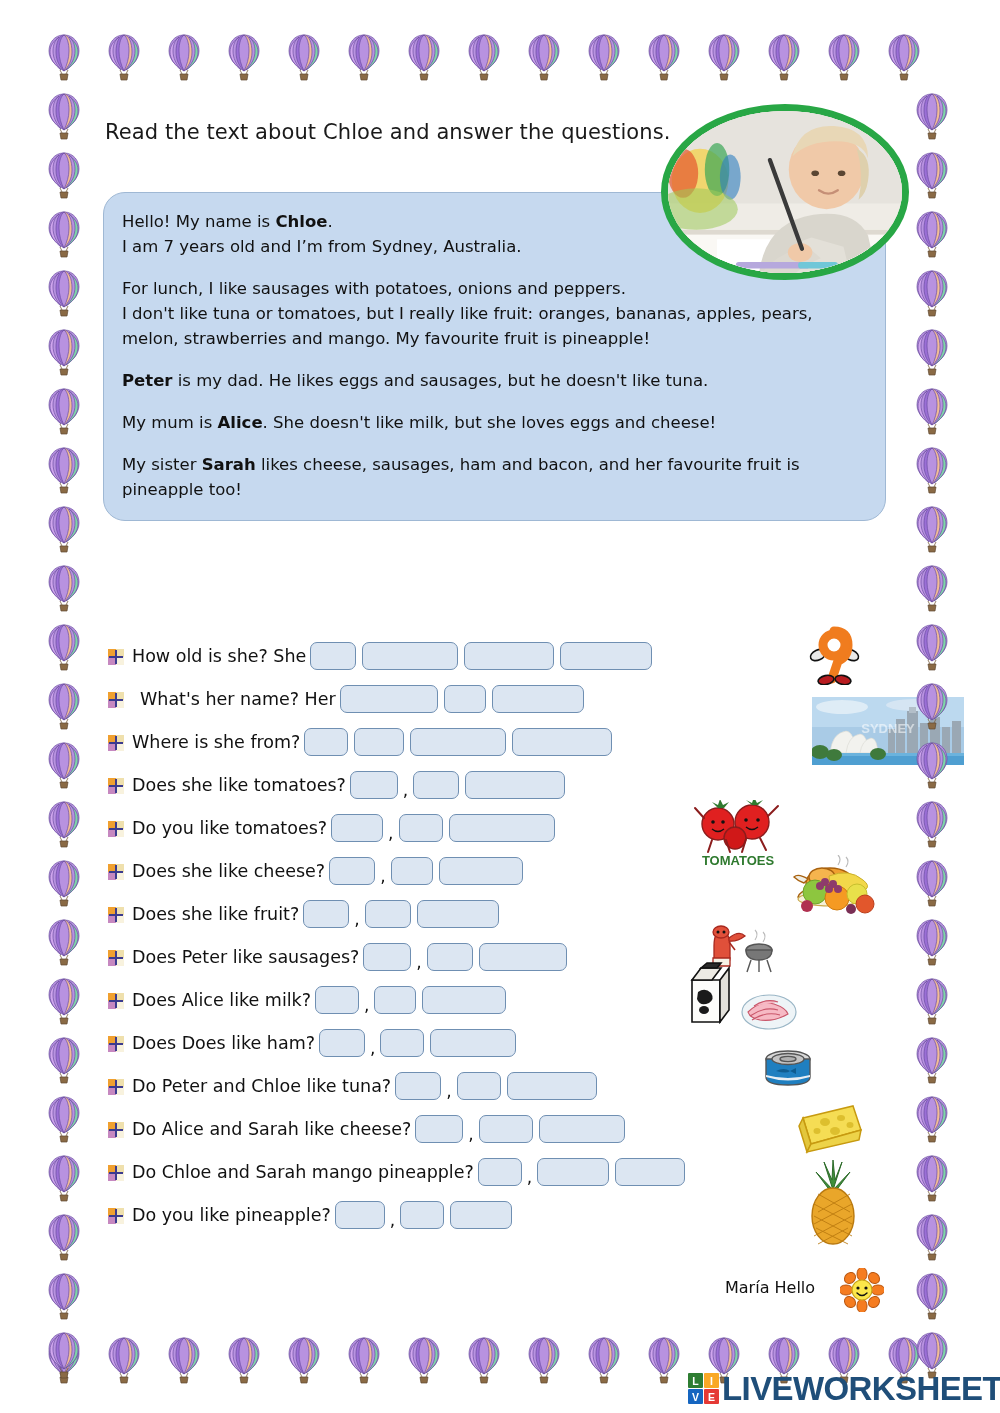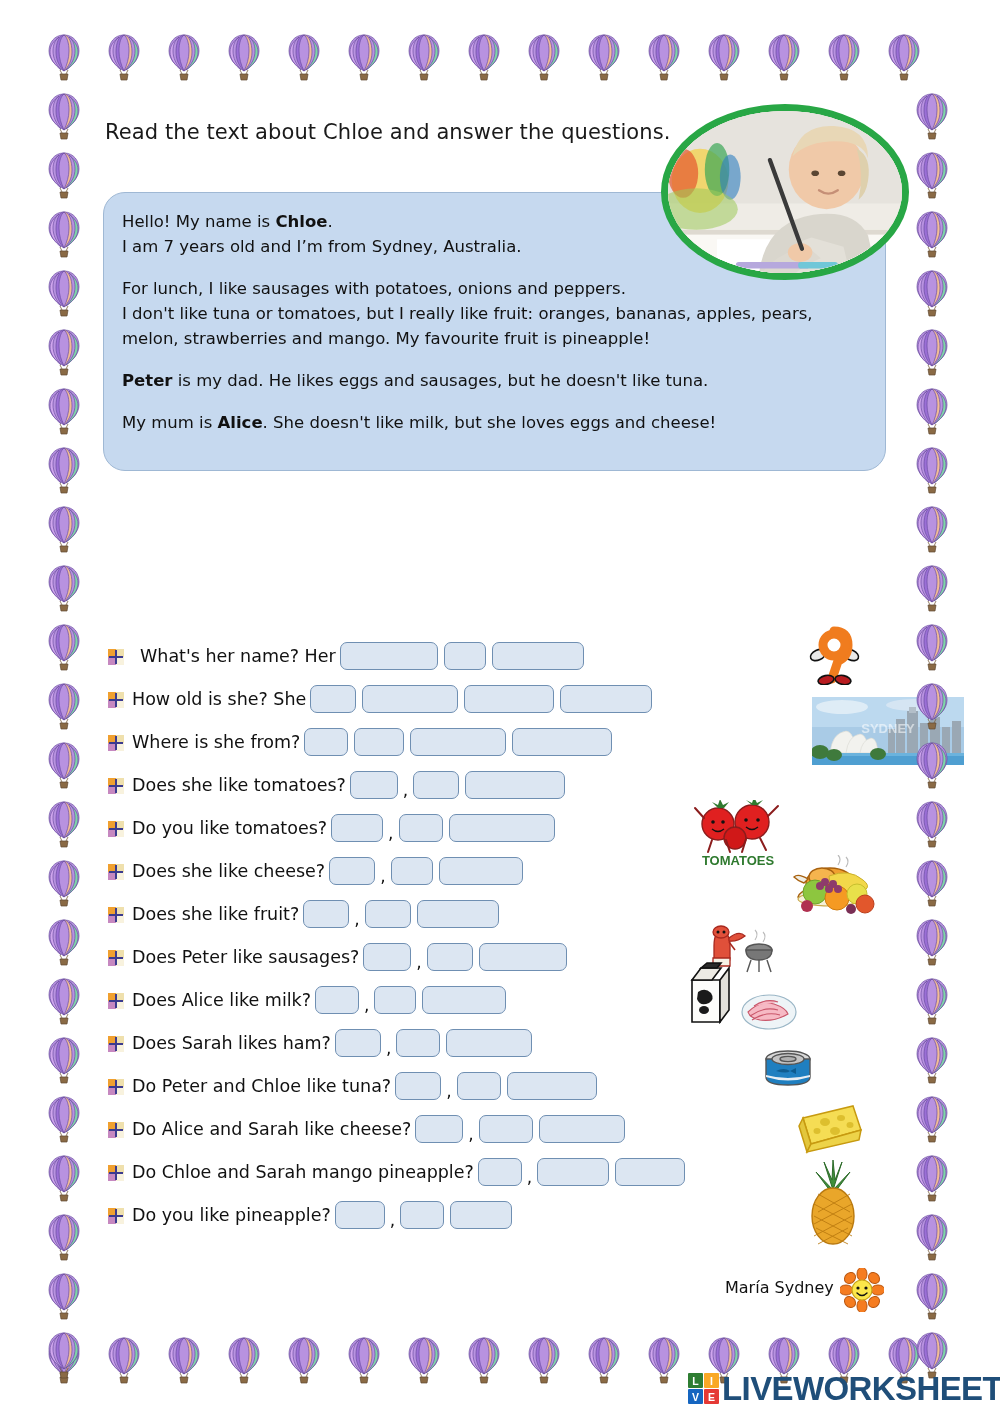--- a/index.html
+++ b/index.html
@@ -1369,20 +1369,21 @@
       <p><span>Hello! My name is </span><b>Chloe</b><span>.</span></p>
       <p><span>I am 7 years old and I’m from Sydney, Australia.</span></p>
       <div class="gap"></div>
       <p><span>For lunch, I like sausages with potatoes, onions and peppers.</span></p>
       <p><span>I don't like tuna or tomatoes, but I really like fruit: oranges, bananas, apples, pears, melon, strawberries and mango. My favourite fruit is pineapple!</span></p>
       <div class="gap"></div>
       <p><b>Peter</b><span> is my dad. He likes eggs and sausages, but he doesn't like tuna.</span></p>
       <div class="gap"></div>
       <p><span>My mum is </span><b>Alice</b><span>. She doesn't like milk, but she loves eggs and cheese!</span></p>
       <div class="gap"></div>
+      <p><span>My sister </span><b>Sarah</b><span> likes cheese, sausages, ham and bacon, and her favourite fruit is pineapple too!</span></p>
     </div>
 
   <div class="girl-photo">
     <div class="inner">
       <svg viewBox="0 0 248 176" preserveAspectRatio="xMidYMid slice">
         <rect x="0" y="0" width="248" height="176" fill="#efece6"></rect>
         <rect x="0" y="0" width="248" height="98" fill="#e6e3dd"></rect>
 
         <ellipse cx="34" cy="74" rx="30" ry="34" fill="#f3d24a" opacity=".75"></ellipse>
         <ellipse cx="16" cy="66" rx="16" ry="26" fill="#e4572e" opacity=".7"></ellipse>
@@ -1412,51 +1413,51 @@
         <line x1="108" y1="52" x2="142" y2="146" stroke="#3a3a3a" stroke-width="4.5" stroke-linecap="round"></line>
 
         <rect x="72" y="160" width="78" height="7" rx="3" fill="#b6a8dd"></rect>
         <rect x="138" y="160" width="42" height="7" rx="3" fill="#6fc7d8"></rect>
         <ellipse cx="216" cy="160" rx="14" ry="6" fill="#f0b9b2" opacity=".8"></ellipse>
       </svg>
     </div>
   </div>
 
   <div class="questions" id="questionsList">
-      <div class="qrow">
-        <span class="bullet">
-          <svg viewBox="0 0 16 16">
-            <rect x="0" y="0" width="8" height="8" fill="#f0a030"></rect>
-            <rect x="8" y="0" width="8" height="8" fill="#e8d38a" opacity=".7"></rect>
-            <rect x="0" y="8" width="8" height="8" fill="#b86ab0" opacity=".8"></rect>
-            <rect x="8" y="8" width="8" height="8" fill="#f3e9c8" opacity=".6"></rect>
-            <path d="M7 1 h2 v14 h-2z" fill="#3b3b8f"></path>
-            <path d="M1 7 h14 v2 h-14z" fill="#3b3b8f"></path>
-          </svg>
-        </span>
-        <span class="qtext indent">What's her name? Her</span>
-        <span class="blank" style="width: 98px;"></span>
-        <span class="blank" style="width: 42px;"></span>
-        <span class="blank" style="width: 92px;"></span>
-      </div>
       <div class="qrow">
         <span class="bullet">
           <svg viewBox="0 0 16 16">
             <rect x="0" y="0" width="8" height="8" fill="#f0a030"></rect>
             <rect x="8" y="0" width="8" height="8" fill="#e8d38a" opacity=".7"></rect>
             <rect x="0" y="8" width="8" height="8" fill="#b86ab0" opacity=".8"></rect>
             <rect x="8" y="8" width="8" height="8" fill="#f3e9c8" opacity=".6"></rect>
             <path d="M7 1 h2 v14 h-2z" fill="#3b3b8f"></path>
             <path d="M1 7 h14 v2 h-14z" fill="#3b3b8f"></path>
           </svg>
         </span>
         <span class="qtext">How old is she? She</span>
         <span class="blank" style="width: 46px;"></span>
         <span class="blank" style="width: 96px;"></span>
         <span class="blank" style="width: 90px;"></span>
+        <span class="blank" style="width: 92px;"></span>
+      </div>
+      <div class="qrow">
+        <span class="bullet">
+          <svg viewBox="0 0 16 16">
+            <rect x="0" y="0" width="8" height="8" fill="#f0a030"></rect>
+            <rect x="8" y="0" width="8" height="8" fill="#e8d38a" opacity=".7"></rect>
+            <rect x="0" y="8" width="8" height="8" fill="#b86ab0" opacity=".8"></rect>
+            <rect x="8" y="8" width="8" height="8" fill="#f3e9c8" opacity=".6"></rect>
+            <path d="M7 1 h2 v14 h-2z" fill="#3b3b8f"></path>
+            <path d="M1 7 h14 v2 h-14z" fill="#3b3b8f"></path>
+          </svg>
+        </span>
+        <span class="qtext indent">What's her name? Her</span>
+        <span class="blank" style="width: 98px;"></span>
+        <span class="blank" style="width: 42px;"></span>
         <span class="blank" style="width: 92px;"></span>
       </div>
       <div class="qrow">
         <span class="bullet">
           <svg viewBox="0 0 16 16">
             <rect x="0" y="0" width="8" height="8" fill="#f0a030"></rect>
             <rect x="8" y="0" width="8" height="8" fill="#e8d38a" opacity=".7"></rect>
             <rect x="0" y="8" width="8" height="8" fill="#b86ab0" opacity=".8"></rect>
             <rect x="8" y="8" width="8" height="8" fill="#f3e9c8" opacity=".6"></rect>
             <path d="M7 1 h2 v14 h-2z" fill="#3b3b8f"></path>
@@ -1575,21 +1576,21 @@
         <span class="bullet">
           <svg viewBox="0 0 16 16">
             <rect x="0" y="0" width="8" height="8" fill="#f0a030"></rect>
             <rect x="8" y="0" width="8" height="8" fill="#e8d38a" opacity=".7"></rect>
             <rect x="0" y="8" width="8" height="8" fill="#b86ab0" opacity=".8"></rect>
             <rect x="8" y="8" width="8" height="8" fill="#f3e9c8" opacity=".6"></rect>
             <path d="M7 1 h2 v14 h-2z" fill="#3b3b8f"></path>
             <path d="M1 7 h14 v2 h-14z" fill="#3b3b8f"></path>
           </svg>
         </span>
-        <span class="qtext">Does Sarah likes ham?</span>
+        <span class="qtext">Does Does like ham?</span>
         <span class="blank" style="width: 46px;"></span>
         <span class="comma">,</span>
         <span class="blank" style="width: 44px;"></span>
         <span class="blank" style="width: 86px;"></span>
       </div>
       <div class="qrow">
         <span class="bullet">
           <svg viewBox="0 0 16 16">
             <rect x="0" y="0" width="8" height="8" fill="#f0a030"></rect>
             <rect x="8" y="0" width="8" height="8" fill="#e8d38a" opacity=".7"></rect>
@@ -1875,21 +1876,21 @@
         <line x1="14" y1="68" x2="46" y2="84"></line>
           <line x1="16" y1="34" x2="48" y2="52"></line>
         <line x1="12" y1="64" x2="50" y2="44"></line>
           <line x1="12" y1="76" x2="50" y2="56"></line>
         <line x1="16" y1="84" x2="46" y2="68"></line>
           <line x1="16" y1="52" x2="48" y2="34"></line>
       </g>
     </svg>
   </div>
 
-  <div class="author">María Sydney</div>
+  <div class="author">María Hello</div>
   <div class="flower">
     <svg viewBox="0 0 44 44">
       <g fill="#f57c20" stroke="#b8550f" stroke-width="1">
         <ellipse cx="22" cy="6" rx="5" ry="7"></ellipse>
           <ellipse cx="22" cy="38" rx="5" ry="7"></ellipse>
         <ellipse cx="6" cy="22" rx="7" ry="5"></ellipse>
           <ellipse cx="38" cy="22" rx="7" ry="5"></ellipse>
         <ellipse cx="10" cy="10" rx="6" ry="5" transform="rotate(-45 10 10)"></ellipse>
         <ellipse cx="34" cy="10" rx="6" ry="5" transform="rotate(45 34 10)"></ellipse>
         <ellipse cx="10" cy="34" rx="6" ry="5" transform="rotate(45 10 34)"></ellipse>

